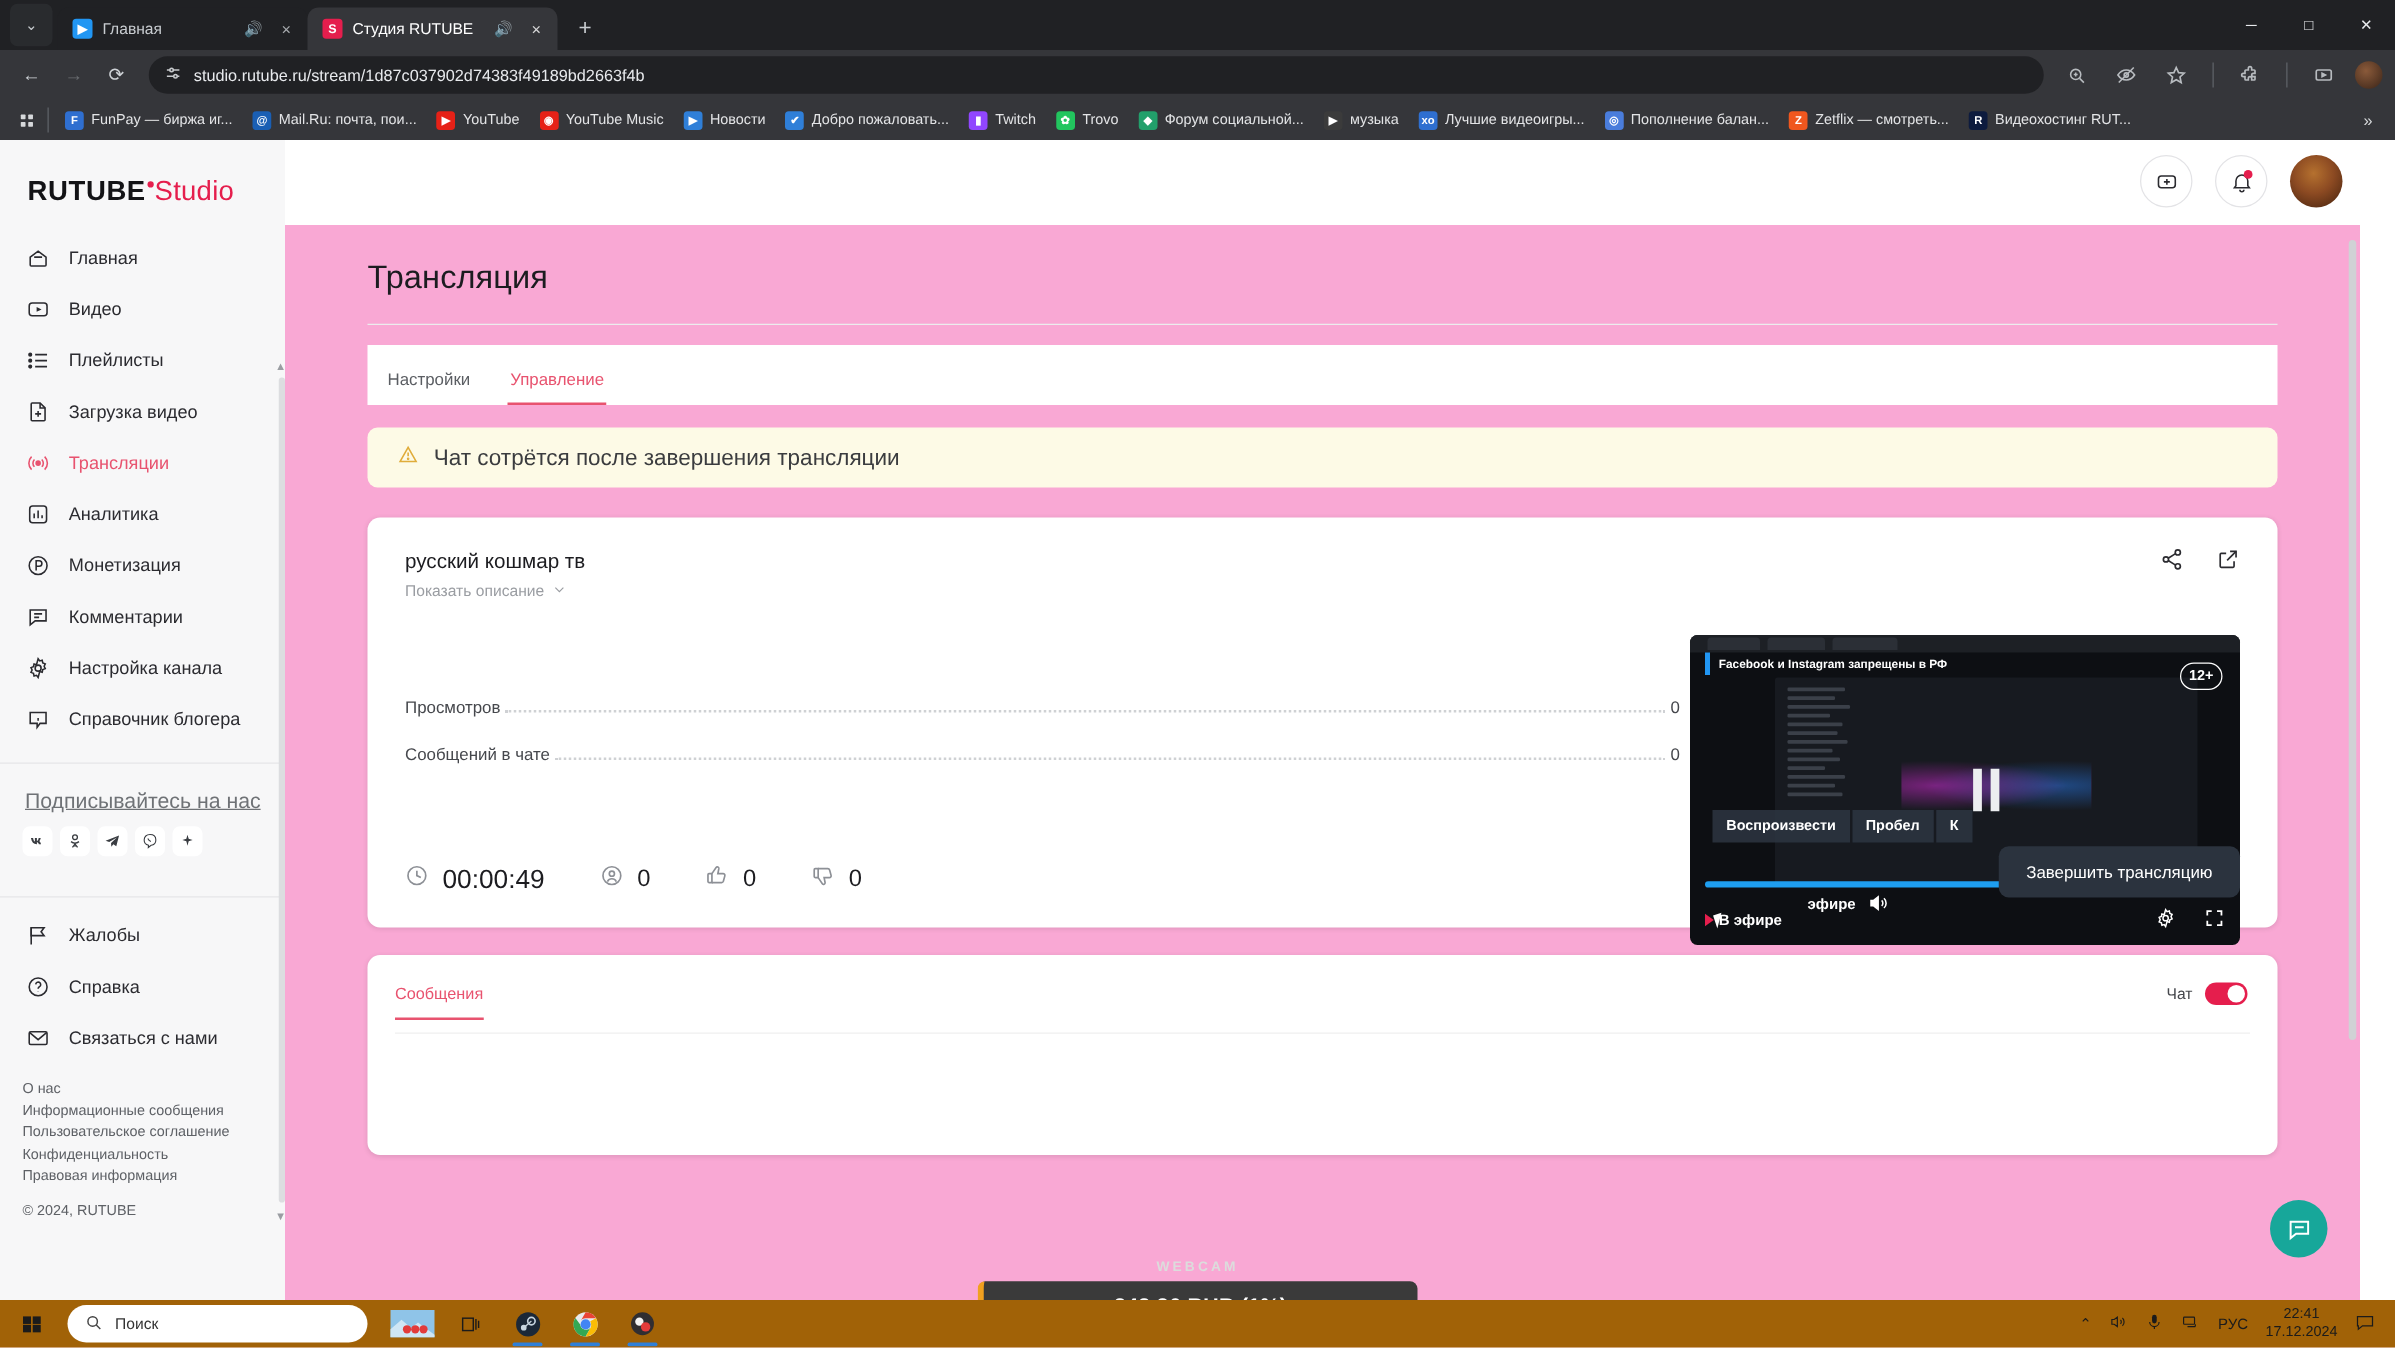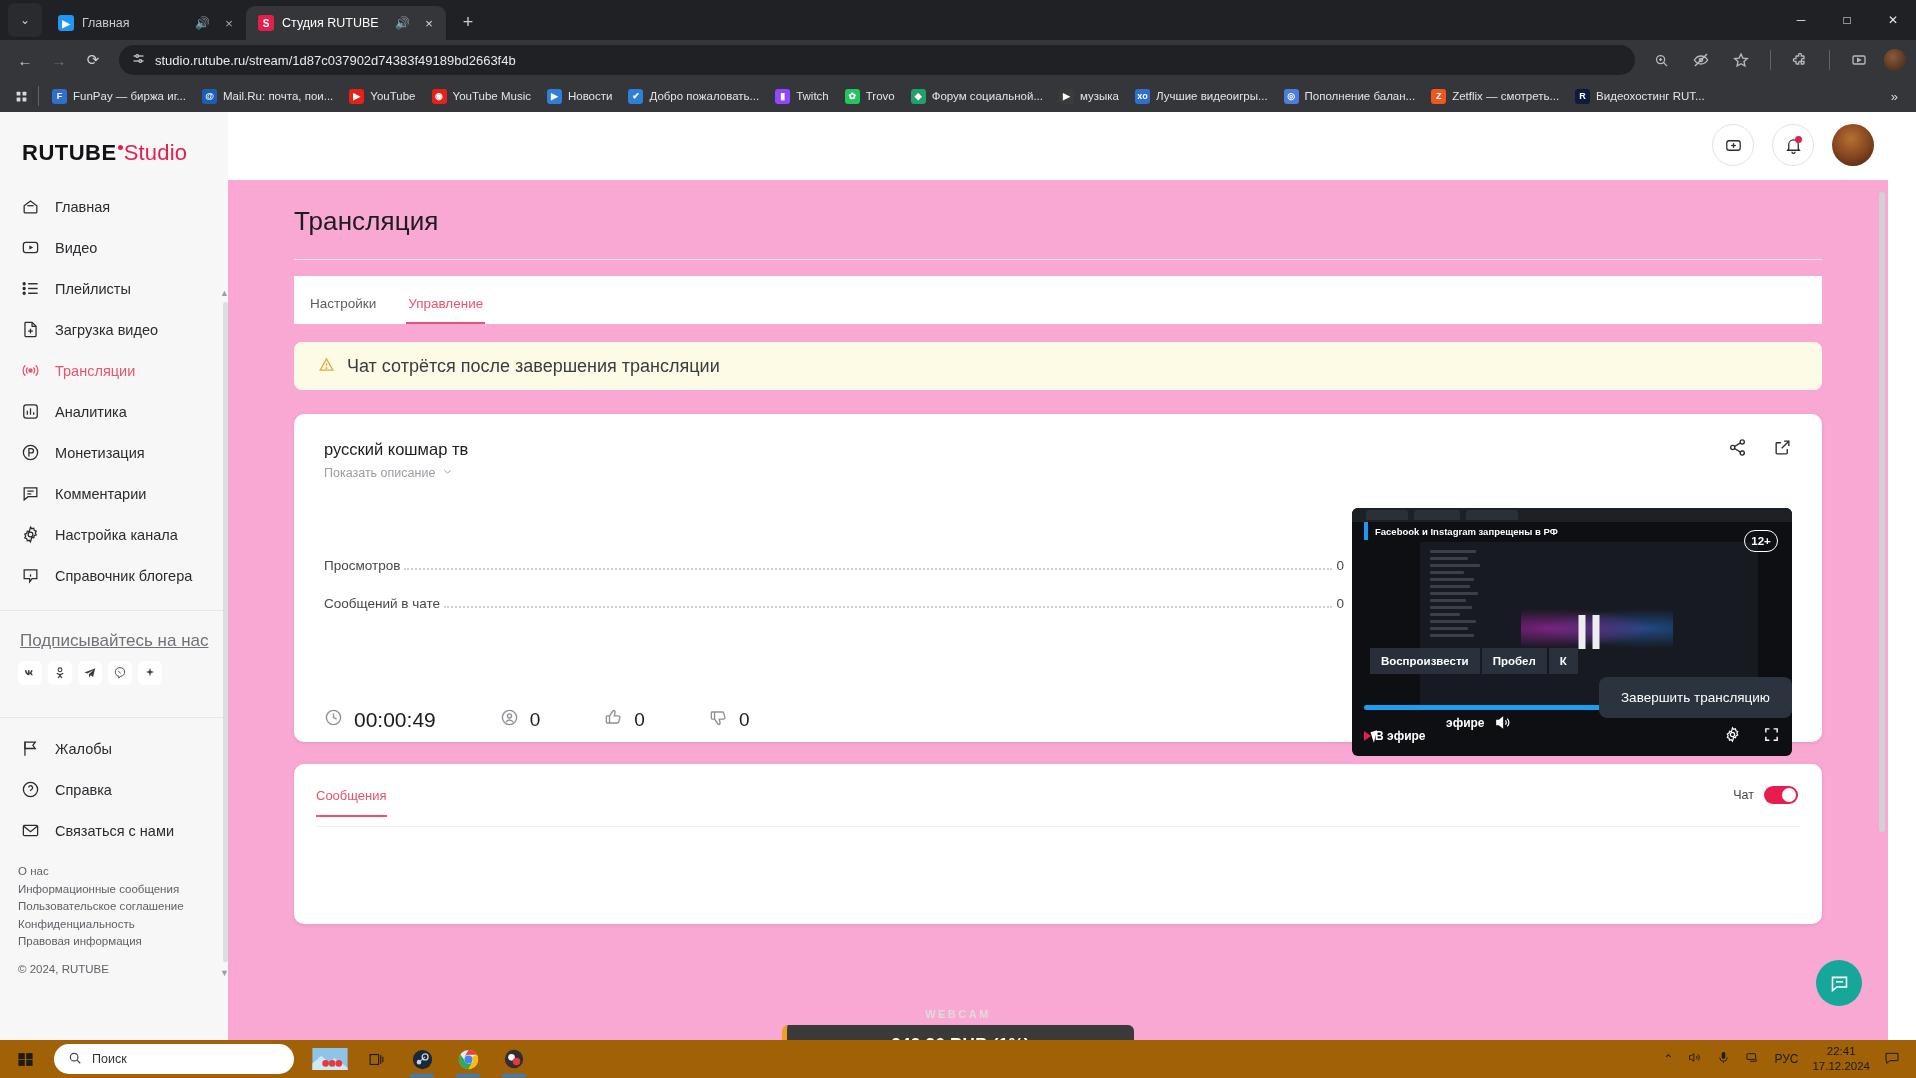--- a/index.html
+++ b/index.html
@@ -137,21 +137,21 @@
   .card-pad { padding: 26px 30px 0 30px; }
   .stream-title { font-size: 16.5px; color:#1c1c20; }
   .show-desc { font-size: 12.5px; color:#9a9da2; margin-top: 7px; display:flex; align-items:center; gap:7px; }
 
   .statlines { position:absolute; left: 30px; right: 478px; top: 144px; }
   .statline { display:flex; align-items:baseline; font-size: 13.5px; color:#46484d; margin-bottom: 22px; }
   .statline .lbl { white-space:nowrap; }
   .statline .dots { flex:1; border-bottom: 2px dotted #cfd1d4; margin: 0 4px 4px 4px; height: 4px; }
   .statline .val { color:#46484d; }
 
-  .metrics { position:absolute; left: 30px; bottom: 10px; display:flex; align-items:flex-end; gap: 64px; }
+  .metrics { position:absolute; left: 30px; bottom: 26px; display:flex; align-items:flex-end; gap: 44px; }
   .metric { display:flex; align-items:center; gap: 11px; font-size: 21px; color:#1c1c20; }
   .metric svg { width: 19px; height: 19px; }
   .metric.small { font-size: 19px; }
 
   .card-tools { position:absolute; right: 30px; top: 24px; display:flex; gap: 26px; color:#2b2b30; }
   .card-tools svg { width: 19px; height: 19px; }
 
   
   .video-box { position:absolute; right: 30px; top: 94px; width: 440px; height: 248px;
                background:#0d0f13; border-radius: 6px; overflow:hidden; }

